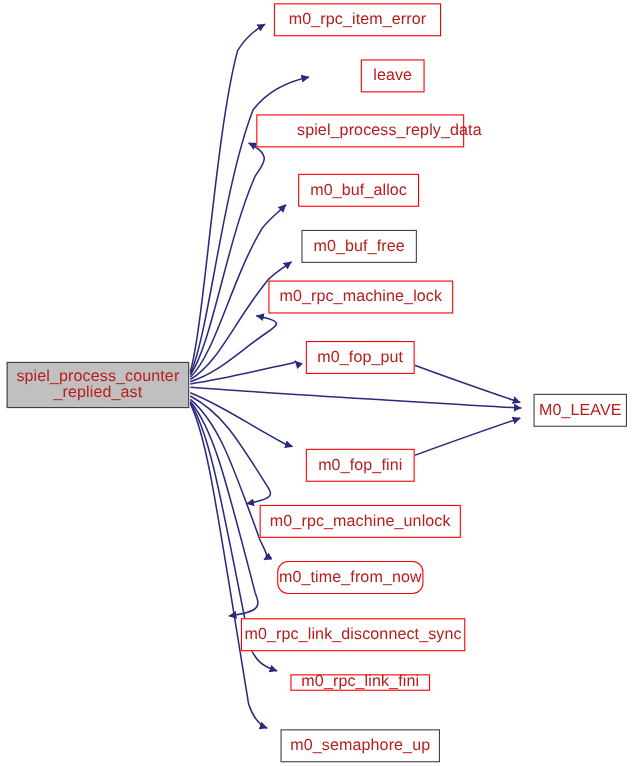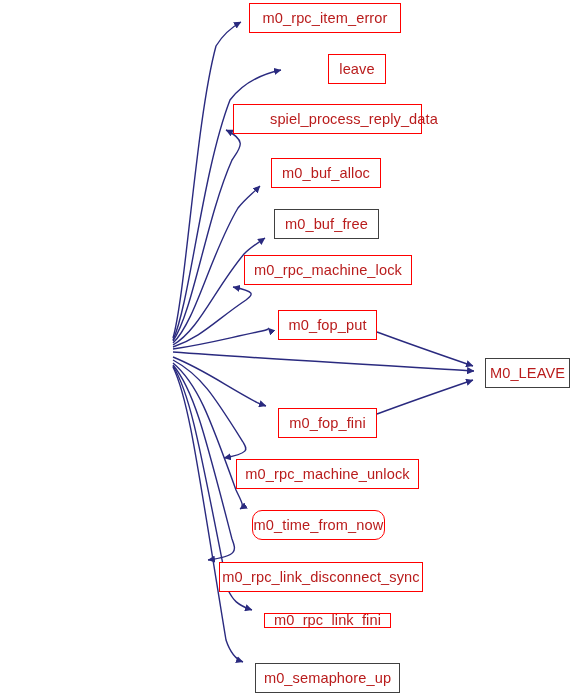--- a/index.html
+++ b/index.html
@@ -80,20 +80,24 @@
         <path d="M173,360 C201,375 214,396 243,442 C247,449 251,453 224,458" fill="none" stroke="#2a2a7f" stroke-width="1.4" marker-end="url(#arrow)"></path>
         <path d="M173,363 C197,383 209,415 236,490 C241,501 245,506 240,509" fill="none" stroke="#2a2a7f" stroke-width="1.4" marker-end="url(#arrow)"></path>
         <path d="M173,365 C194,390 205,435 232,539 C236,550 239,556 208,560" fill="none" stroke="#2a2a7f" stroke-width="1.4" marker-end="url(#arrow)"></path>
         <path d="M173,366 C191,395 200,449 228,590 C233,600 237,605 252,610" fill="none" stroke="#2a2a7f" stroke-width="1.4" marker-end="url(#arrow)"></path>
         <path d="M173,367 C189,400 197,463 226,640 C230,652 235,659 243,662" fill="none" stroke="#2a2a7f" stroke-width="1.4" marker-end="url(#arrow)"></path>
         <path d="M377,332 C404,342 441,355 473,366" fill="none" stroke="#2a2a7f" stroke-width="1.4" marker-end="url(#arrow)"></path>
         <path d="M377,414 C404,404 441,391 473,380" fill="none" stroke="#2a2a7f" stroke-width="1.4" marker-end="url(#arrow)"></path>
       </g>
   </svg>
 
+  <div class="node root" id="node-root" style="left: 6px; top: 329px; width: 166px; height: 42px;">
+    <span class="node-label">spiel_process_counter
+_replied_ast</span>
+  </div>
 
   <div id="node-layer">
       <div class="node" style="left: 249px; top: 3px; width: 152px; height: 30px;"><span class="node-label">m0_rpc_item_error</span></div>
       <div class="node" style="left: 296px; top: 54px; width: 58px; height: 30px; margin-left: 32px;"><span class="node-label">leave</span></div>
       <div class="node" style="left: 233px; top: 104px; width: 189px; height: 30px; padding-left: 36px;"><span class="node-label">spiel_process_reply_data</span></div>
       <div class="node" style="left: 271px; top: 158px; width: 110px; height: 30px;"><span class="node-label">m0_buf_alloc</span></div>
       <div class="node black-border" style="left: 274px; top: 209px; width: 105px; height: 30px;"><span class="node-label">m0_buf_free</span></div>
       <div class="node" style="left: 244px; top: 255px; width: 168px; height: 30px;"><span class="node-label">m0_rpc_machine_lock</span></div>
       <div class="node" style="left: 278px; top: 310px; width: 99px; height: 30px;"><span class="node-label">m0_fop_put</span></div>
       <div class="node black-border" style="left: 485px; top: 358px; width: 85px; height: 30px;"><span class="node-label">M0_LEAVE</span></div>

